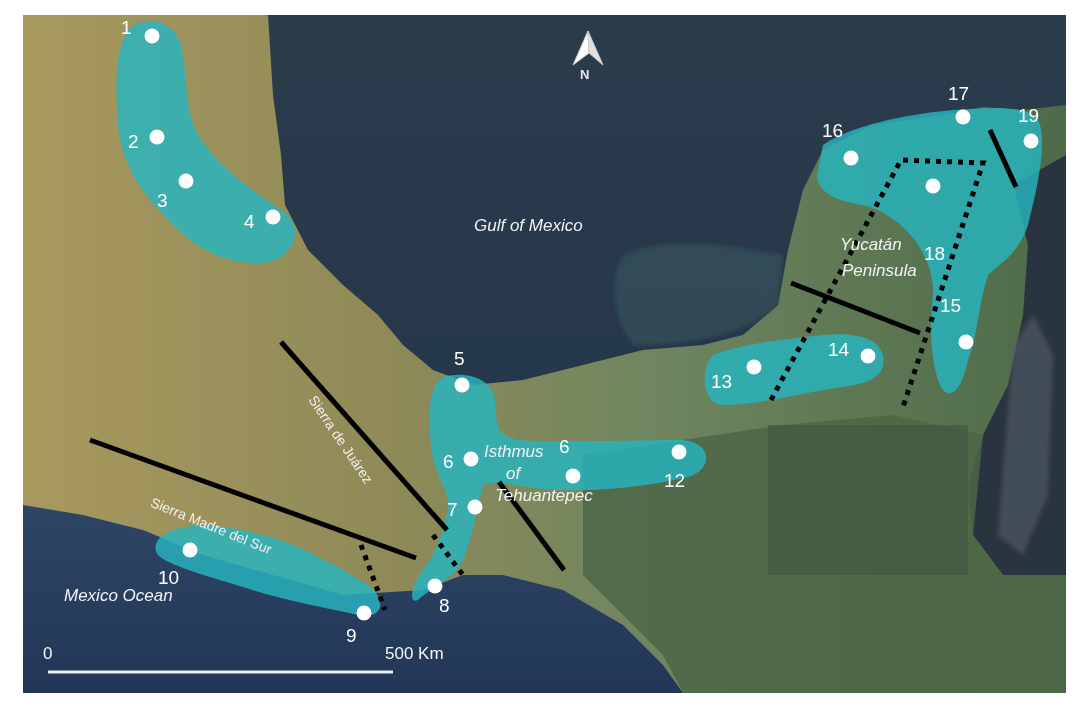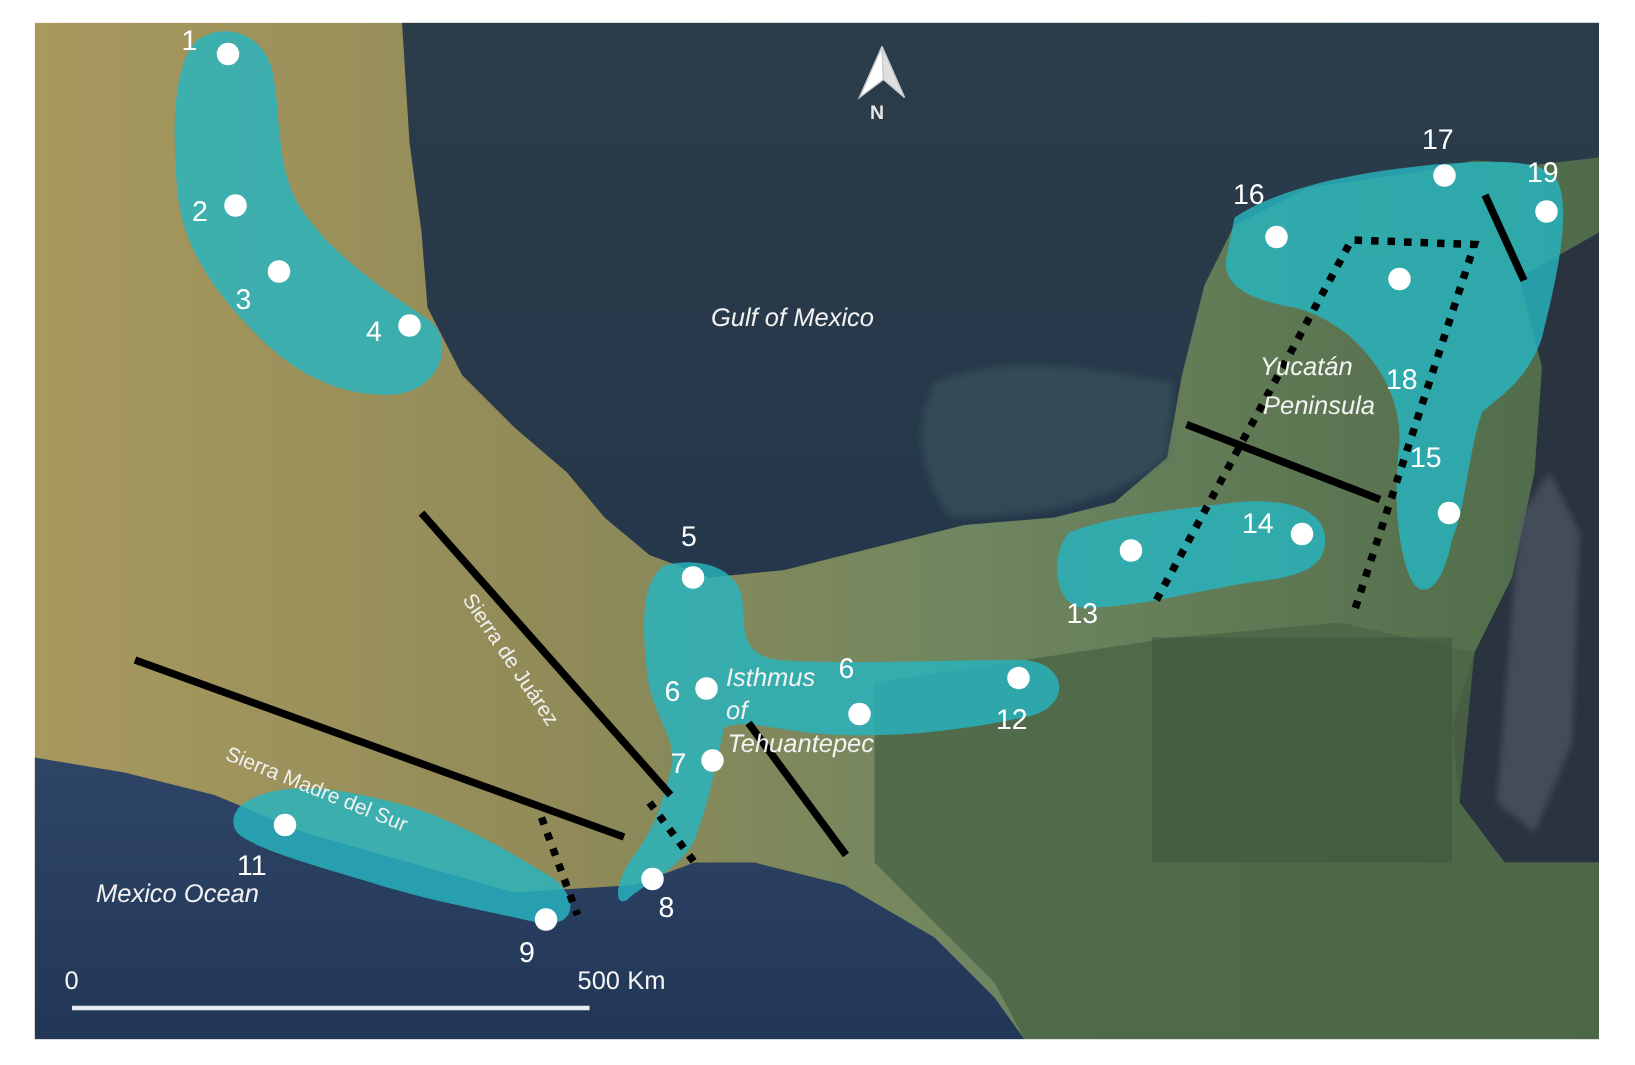--- a/index.html
+++ b/index.html
@@ -104,43 +104,43 @@
       <circle cx="943" cy="327" r="7.5"></circle>
       <circle cx="828" cy="143" r="7.5"></circle>
       <circle cx="940" cy="102" r="7.5"></circle>
       <circle cx="910" cy="171" r="7.5"></circle>
       <circle cx="1008" cy="126" r="7.5"></circle>
     </g>
   </svg>
 
   <div class="lbl north-n" style="left:557px;top:53px;">N</div>
 
-  <div class="lbl geo" style="left:451px;top:188px;">Gulf of Mexico</div>
+  <div class="lbl geo" style="left:451px;top:202px;">Gulf of Mexico</div>
   <div class="lbl geo" style="left:817px;top:221px;">Yucatán</div>
   <div class="lbl geo" style="left:819px;top:247px;">Peninsula</div>
   <div class="lbl geo" style="left:461px;top:428px;">Isthmus</div>
-  <div class="lbl geo" style="left:461px;top:450px;">of</div>
-  <div class="lbl geo" style="left:462px;top:472px;">Tehuantepec</div>
+  <div class="lbl geo" style="left:483px;top:450px;">of</div>
+  <div class="lbl geo" style="left:472px;top:472px;">Tehuantepec</div>
   <div class="lbl geo" style="left:41px;top:572px;">Mexico Ocean</div>
   <div class="lbl geo-rot" style="left:295px;top:378px;transform:rotate(56deg);">Sierra de Juárez</div>
   <div class="lbl geo-rot" style="left:131px;top:480px;transform:rotate(22deg);">Sierra Madre del Sur</div>
 
   <div class="lbl num" style="left:98px;top:3px;">1</div>
   <div class="lbl num" style="left:105px;top:117px;">2</div>
   <div class="lbl num" style="left:134px;top:176px;">3</div>
   <div class="lbl num" style="left:221px;top:197px;">4</div>
   <div class="lbl num" style="left:431px;top:334px;">5</div>
   <div class="lbl num" style="left:420px;top:437px;">6</div>
   <div class="lbl num" style="left:424px;top:485px;">7</div>
   <div class="lbl num" style="left:416px;top:581px;">8</div>
   <div class="lbl num" style="left:323px;top:611px;">9</div>
-  <div class="lbl num" style="left:135px;top:553px;">11</div>
+  <div class="lbl num" style="left:135px;top:553px;">10</div>
   <div class="lbl num" style="left:536px;top:422px;">6</div>
   <div class="lbl num" style="left:641px;top:456px;">12</div>
-  <div class="lbl num" style="left:688px;top:357px;margin-top:28px;">13</div>
+  <div class="lbl num" style="left:688px;top:357px;">13</div>
   <div class="lbl num" style="left:805px;top:325px;text-align:right;">14</div>
   <div class="lbl num" style="left:917px;top:281px;">15</div>
   <div class="lbl num" style="left:799px;top:106px;">16</div>
   <div class="lbl num" style="left:925px;top:69px;">17</div>
   <div class="lbl num" style="left:901px;top:189px;margin-top:40px;">18</div>
   <div class="lbl num" style="left:995px;top:91px;">19</div>
 
   <div class="lbl scale-txt" style="left:20px;top:630px;">0</div>
   <div class="lbl scale-txt" style="left:362px;top:630px;">500 Km</div>
 </div>

